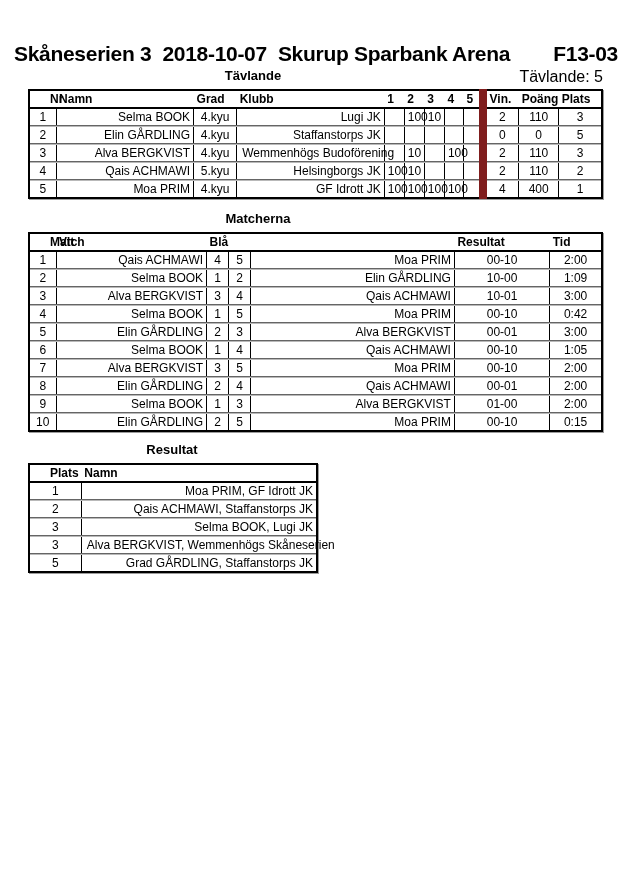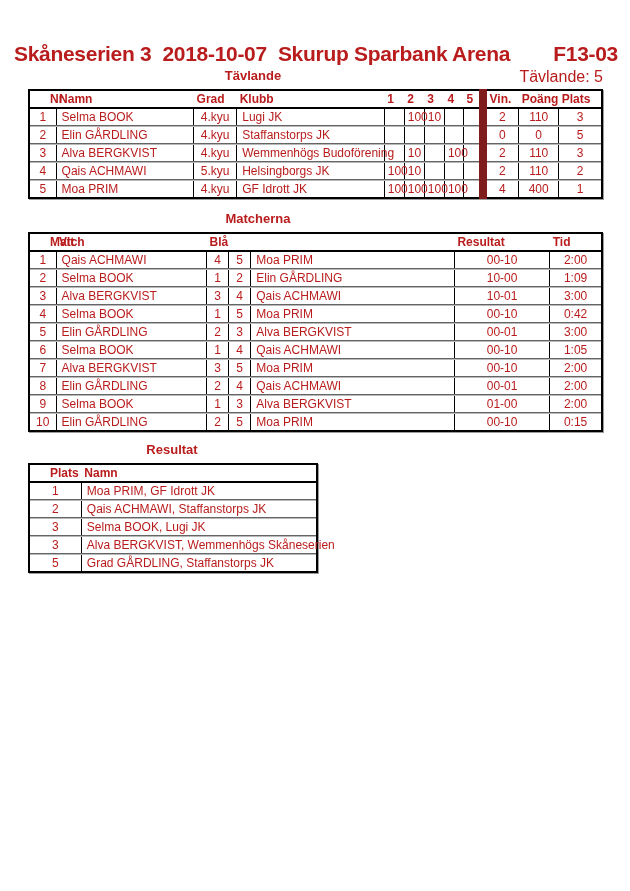--- a/index.html
+++ b/index.html
@@ -3,21 +3,21 @@
 <meta charset="utf-8">
 <style>
   * { box-sizing: border-box; }
   html, body { margin: 0; padding: 0; background: #ffffff; }
   .page {
     position: relative;
     width: 630px;
     height: 877px;
     background: #ffffff;
     font-family: "Liberation Sans", sans-serif;
-    color: #b91c1c;
+    color: #000000;
     overflow: hidden;
   }
   .main-title {
     position: absolute;
     top: 42px;
     left: 14px;
     right: 12px;
     display: flex;
     justify-content: space-between;
     align-items: baseline;
@@ -57,21 +57,21 @@
     overflow: visible;
   }
   th {
     font-weight: bold;
     text-align: left;
     border-bottom: 2px solid #000;
   }
   th.left { text-align: left; padding-left: 20px; }
   td { border-left: 1px solid #000; text-align: center; }
   td:first-child { border-left: none; }
-  td.l { text-align: left; padding-left: 5px; }
+  td.l { text-align: right; padding-left: 5px; }
   tr.r + tr.r td { border-top: 2px groove #b9b9b9; }
   th.dv, td.dv { border-left: 8px solid #7f1d1d; }
   #competitors-table { left: 28px; top: 89px; width: 575px; }
   #matches-table     { left: 28px; top: 232px; width: 575px; }
   #results-table     { left: 28px; top: 463px; width: 290px; }
   #competitors-title { left: 253px; top: 68px; text-align: center; }
   #matches-title     { left: 258px; top: 211px; }
   #results-title     { left: 172px; top: 442px; }
 </style>
 </head>

